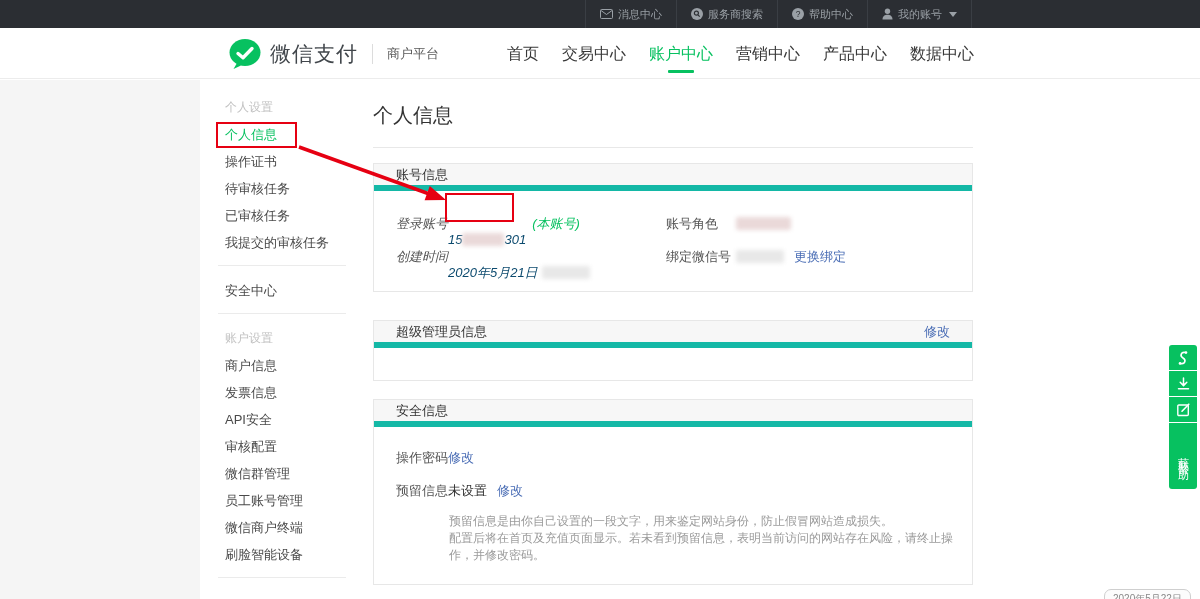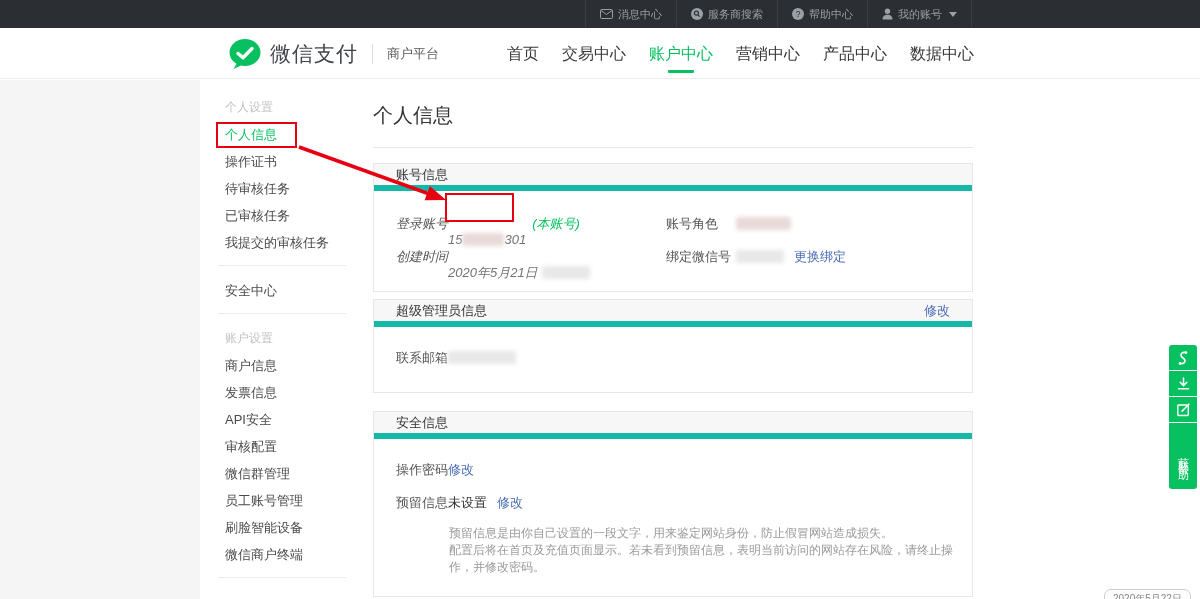--- a/index.html
+++ b/index.html
@@ -46,21 +46,21 @@
   .card { border:1px solid #e7e7e7; margin-top:15px; background:#fff; }
   .card-header { height:27px; background:#f7f7f7; border-bottom:6px solid #14b8a6; display:flex;
                  align-items:center; justify-content:space-between; padding:0 22px; font-size:13px; color:#333; }
   .card-body { padding:16px 0 18px; }
   .info-row { display:flex; height:33px; align-items:center; font-size:13px; color:#333; }
   .col { display:flex; align-items:center; }
   .col-l1 { width:292px;font-style:italic; } .col-l2 { width:250px; }
   .f-label { margin-left:22px; width:52px; color:#555; flex:none; }
   .f-label-r1 { width:70px; color:#555; flex:none; }
   .f-label-r2 { width:55px; color:#555; flex:none; }
-  .f-value { color:#737373; display:flex; align-items:center;margin-top:32px; }
+  .f-value { color:#0c4a6e; display:flex; align-items:center;margin-top:32px; }
   .tag-green { color:#07c160; margin-left:6px; }
   .link { color:#4a6db5; cursor:pointer; text-decoration:none; }
   .link-sp { margin-left:10px; }
   .blob { display:inline-block; height:13px; border-radius:2px; background:#e8e8e8; filter:blur(2px); vertical-align:middle; }
   .blob.pink { background:#ead9d9; }
   .w28{width:28px}.w42{width:42px}.w45{width:45px}.w48{width:48px}.w55{width:55px}.w68{width:68px}
   .desc-block { margin:6px 0 0 75px; font-size:12px; color:#9a9a9a; line-height:17px; }
 
   
   .red-box { position:absolute; border:2px solid #e60012; pointer-events:none; z-index:5; }
@@ -166,22 +166,22 @@
     <hr class="side-divider">
     <div class="side-item">安全中心</div>
     <hr class="side-divider">
     <div class="side-header">账户设置</div>
     <div class="side-item">商户信息</div>
     <div class="side-item">发票信息</div>
     <div class="side-item">API安全</div>
     <div class="side-item">审核配置</div>
     <div class="side-item">微信群管理</div>
     <div class="side-item">员工账号管理</div>
+    <div class="side-item">微信商户终端</div>
     <div class="side-item">刷脸智能设备</div>
-    <div class="side-item">微信商户终端</div>
     <hr class="side-divider">
   </div>
 
   <div class="main">
     <h1 class="page-title">个人信息</h1>
     <hr class="title-divider">
 
     <div class="card">
       <div class="card-header">
         <span>账号信息</span>
@@ -212,32 +212,26 @@
           </div>
           <div class="col">
             <span class="f-label-r1">绑定微信号</span>
             <span class="blob w48"></span>
             <a class="link link-sp">更换绑定</a>
           </div>
         </div>
       </div>
     </div>
 
-    <div class="card" style="margin-top:7px">
+    <div class="card" style="margin-top:28px">
       <div class="card-header">
         <span>超级管理员信息</span>
         <a class="link">修改</a>
       </div>
       <div class="card-body" style="padding:14px 0 18px">
-        <div class="info-row">
-          <div class="col col-l2">
-            <span class="f-label">联系邮箱</span>
-            <span class="blob w68"></span>
-          </div>
-        </div>
       </div>
     </div>
 
     <div class="card" style="margin-top:18px">
       <div class="card-header">
         <span>安全信息</span>
       </div>
       <div class="card-body" style="padding:14px 0 20px">
         <div class="info-row">
           <span class="f-label">操作密码</span>

